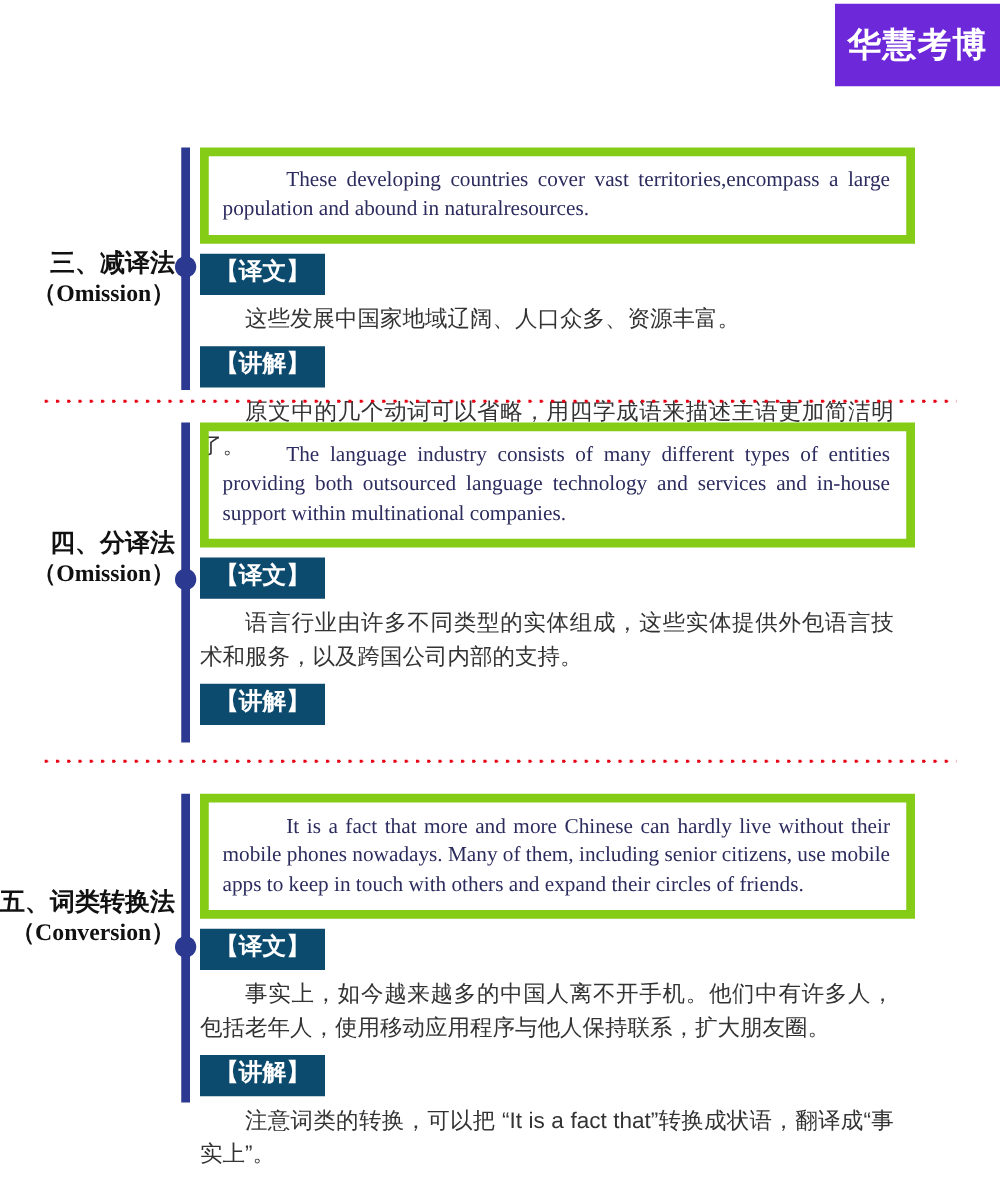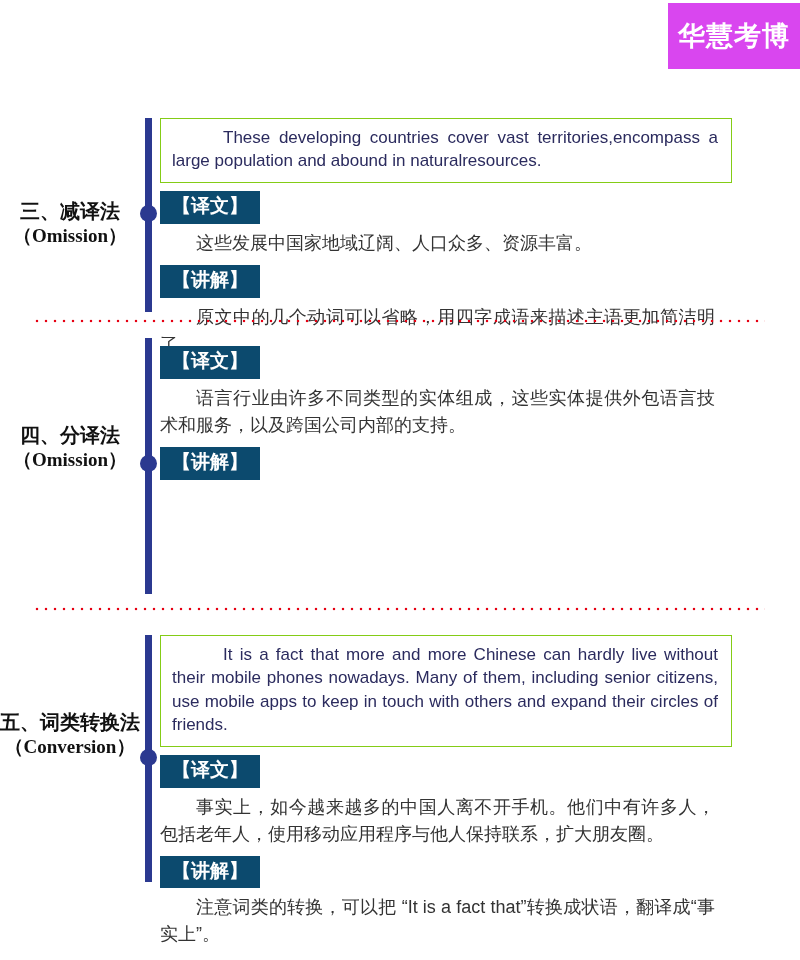--- a/index.html
+++ b/index.html
@@ -3,36 +3,36 @@
 <meta charset="utf-8">
 <style>
   html,body{margin:0;padding:0;}
   body{
     width:800px;height:960px;position:relative;background:#ffffff;
     font-family:"Liberation Sans",sans-serif;overflow:hidden;
   }
   
   .banner{
     position:absolute;left:668px;top:3px;width:132px;height:66px;
-    background:#d946ef;color:#fff;display:flex;align-items:center;justify-content:center;
+    background:#6d28d9;color:#fff;display:flex;align-items:center;justify-content:center;
     font-size:27px;font-weight:bold;letter-spacing:1px;
   }
   
   .section{position:absolute;left:0;width:800px;}
   .vline{position:absolute;left:145px;top:0;bottom:0;width:7px;background:#2B3990;}
   .dot{position:absolute;left:140px;width:17px;height:17px;border-radius:50%;background:#2B3990;}
-  .side-label{position:absolute;left:0;width:140px;text-align:center;color:#111;}
+  .side-label{position:absolute;left:0;width:140px;text-align:right;color:#111;}
   .side-label .cn{font-weight:bold;font-size:20px;line-height:1.3;white-space:nowrap;}
   .side-label .en{font-family:"Liberation Serif",serif;font-size:19px;line-height:1.25;font-weight:600;}
   .content{position:absolute;left:160px;top:0;width:572px;}
   
   .en-box{
-    box-sizing:border-box;width:572px;border:1px solid #84cc16;
+    box-sizing:border-box;width:572px;border:7px solid #84cc16;
     padding:7px 13px 9px 11px;color:#2B2B5E;
-    font-family:Liberation Sans, sans-serif;font-size:17px;line-height:1.38;
+    font-family:Liberation Serif, serif;font-size:17px;line-height:1.38;
     text-align:justify;text-indent:3em;
   }
   .badge{
     display:inline-block;background:#0c4a6e;color:#fff;font-weight:bold;
     font-size:19px;padding:4px 12px 6px 12px;margin:8px 0 4px 0;line-height:1.2;
   }
   .cn-text{
     margin:2px 17px 0 0;color:#333;font-size:18px;line-height:1.5;
     text-indent:2em;text-align:justify;
   }
@@ -81,20 +81,21 @@
 <div class="divider" id="div1"></div>
 
 <div class="section" id="sec2">
   <div class="vline"></div>
   <span class="dot"></span>
   <div class="side-label">
     <div class="cn">四、分译法</div>
     <div class="en">（Omission）</div>
   </div>
   <div class="content">
+    <div class="en-box">The language industry consists of many different types of entities providing both outsourced language technology and services and in-house support within multinational companies.</div>
     <div><span class="badge">【译文】</span></div>
     <p class="cn-text">语言行业由许多不同类型的实体组成，这些实体提供外包语言技术和服务，以及跨国公司内部的支持。</p>
     <div><span class="badge">【讲解】</span></div>
   </div>
 </div>
 
 <div class="divider" id="div2"></div>
 
 <div class="section" id="sec3">
   <div class="vline"></div>

